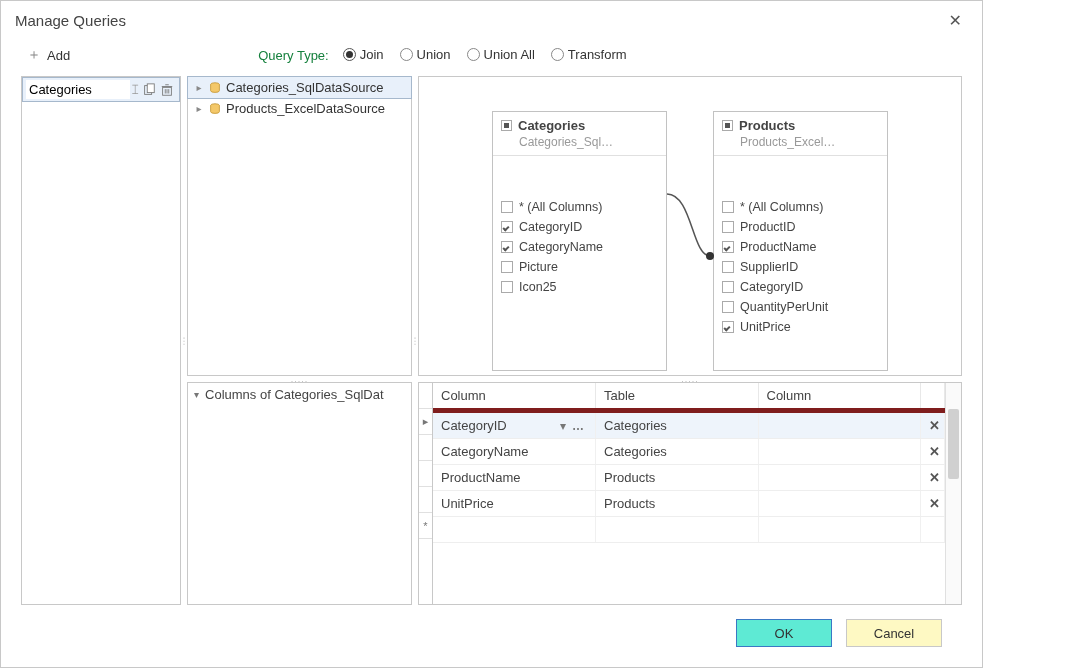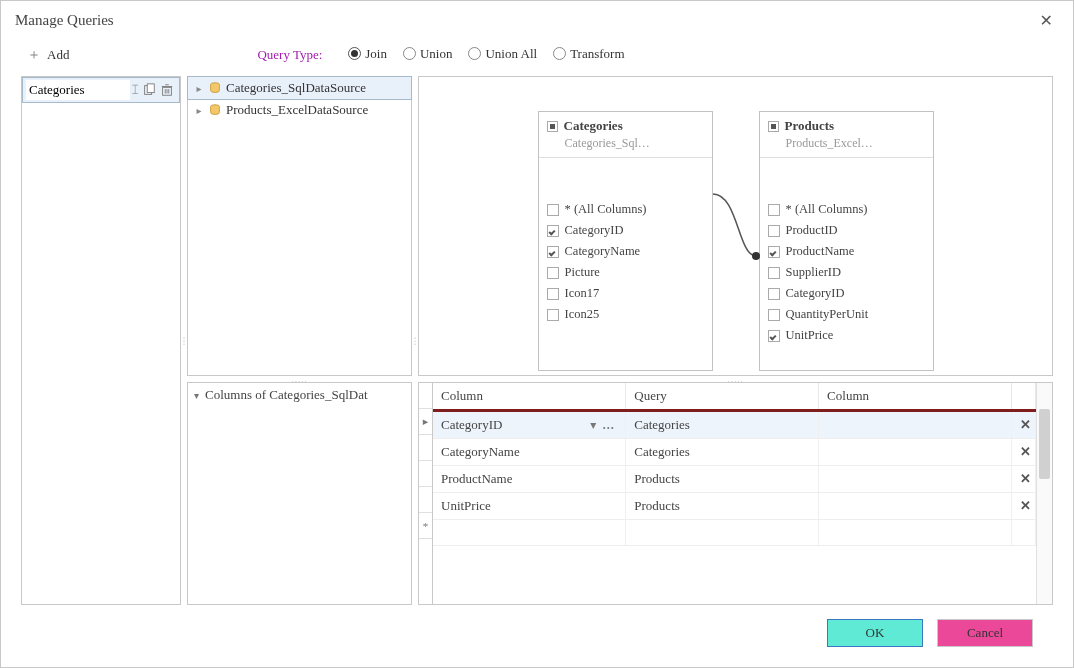--- a/index.html
+++ b/index.html
@@ -1,26 +1,26 @@
 <!DOCTYPE html>
 <html><head>
 <meta charset="utf-8">
 <style>
   * { box-sizing: border-box; }
   html, body { margin: 0; padding: 0; font-family: "Segoe UI", Tahoma, sans-serif; font-size: 13px; color: #333; background: #fff; }
-  .dialog { width: 1074px; height: 668px; border: 1px solid #c8c8c8; display: flex; flex-direction: column; background: #fff; font-family: Liberation Serif, serif; }
+  .dialog { width: 983px; height: 668px; border: 1px solid #c8c8c8; display: flex; flex-direction: column; background: #fff; }
   .titlebar { display: flex; align-items: center; justify-content: space-between; padding: 8px 14px 10px 14px; }
   .titlebar-title { font-size: 15px; color: #444; }
   .titlebar-close { font-size: 16px; color: #555; cursor: pointer; padding: 2px 6px; }
   .content { flex: 1; padding: 0 20px 20px 20px; display: flex; flex-direction: column; }
   .top-row { display: flex; align-items: center; gap: 8px; }
   .add-btn { display: flex; align-items: center; gap: 6px; padding: 4px 6px; cursor: pointer; }
   .add-btn .plus { font-size: 14px; color: #888; }
   .query-type { display: flex; align-items: center; gap: 6px; margin-left: 174px; }
-  .query-type-label { margin-right: 20px; color: #a21caf; }
+  .query-type-label { margin-right: 8px; color: #15803d; }
   .radio { display: inline-flex; align-items: center; gap: 4px; margin-right: 16px; cursor: pointer; }
   .radio .dot { width: 13px; height: 13px; border-radius: 50%; border: 1px solid #888; position: relative; background: #fff; }
   .radio.selected .dot { border-color: #555; }
   .radio.selected .dot::after { content:""; position:absolute; top:2px; left:2px; width:7px; height:7px; border-radius:50%; background:#333; }
   .main-grid { flex:1; display:grid; grid-template-columns: 160px 6px 225px 6px 1fr; grid-template-rows: 300px 6px 1fr; margin-top: 8px; }
   .panel { border: 1px solid #c8c8c8; background: #fff; position: relative; }
   .left-col { grid-column:1; grid-row:1 / span 3; display:flex; flex-direction:column; }
   .query-list-item { display:flex; align-items:center; border: 1px solid #a6b8cc; background: #e8f0fa; padding: 2px 3px; }
   .query-list-item input.editing { flex:1; min-width:0; border:none; background:#fff; font-family:inherit; font-size:13px; padding:2px 3px; outline:none; }
   .query-list-item .tool { width:18px; height:18px; display:flex; align-items:center; justify-content:center; cursor:pointer; color:#666; }
@@ -48,30 +48,30 @@
   .chk { width:12px; height:12px; border:1px solid #aaa; background:#fff; position:relative; flex-shrink:0; }
   .chk.checked::after { content:""; position:absolute; left:1px; top:4px; width:4px; height:2px; border-left:2px solid #555; border-bottom:2px solid #555; transform:rotate(-45deg); }
   .join-svg { position:absolute; top:0; left:0; pointer-events:none; }
   .grid-gutter { width:14px; border:1px solid #c8c8c8; border-right:none; display:flex; flex-direction:column; }
   .grid-gutter .gutter-cell { height:26px; border-bottom:1px solid #e0e0e0; display:flex; align-items:center; justify-content:center; color:#777; font-size:11px; }
   .data-grid { flex:1; border:1px solid #c8c8c8; position:relative; display:flex; }
   .grid-table-wrap { flex:1; overflow:hidden; }
   .grid-scrollbar { width:16px; border-left:1px solid #e0e0e0; background:#fafafa; position:relative; }
   .grid-scrollbar .thumb { position:absolute; top:26px; left:2px; right:2px; height:70px; background:#d0d0d0; border-radius:2px; }
   table.cols { width:100%; border-collapse:collapse; table-layout:fixed; }
-  table.cols th { text-align:left; font-weight:normal; color:#444; padding:5px 8px; border-bottom:3px solid #7f1d1d; border-right:1px solid #e8e8e8; background:#fff; height:26px; }
+  table.cols th { text-align:left; font-weight:normal; color:#444; padding:5px 8px; border-bottom:5px solid #7f1d1d; border-right:1px solid #e8e8e8; background:#fff; height:26px; }
   table.cols td { padding:5px 8px; border-bottom:1px solid #eee; border-right:1px solid #f0f0f0; height:26px; color:#444; }
   table.cols tr.selected td { background:#eef4fb; }
   .cell-with-tools { display:flex; align-items:center; }
   .cell-with-tools .txt { flex:1; }
   .cell-tool { color:#777; padding:0 3px; cursor:pointer; font-size:12px; }
   .del-col { width:24px; text-align:center; }
   .del-btn { cursor:pointer; color:#555; font-weight:bold; }
   .footer { display:flex; justify-content:flex-end; gap:14px; padding:14px 20px 0 0; }
-  .btn { width:96px; height:28px; border:1px solid #c8c8c8; background:#ec4899; cursor:pointer; font-family:inherit; font-size:13px; color:#333; }
+  .btn { width:96px; height:28px; border:1px solid #c8c8c8; background:#fef9c3; cursor:pointer; font-family:inherit; font-size:13px; color:#333; }
   .btn.primary { border-color:#3a78c4; background:#5eead4; }
   .cursor-ibeam { color:#999; font-size:14px; }
 </style>
 </head>
 <body>
 
 <div class="dialog">
   <div class="titlebar">
     <div class="titlebar-title">Manage Queries</div>
     <div class="titlebar-close">✕</div>
@@ -188,24 +188,20 @@
                 <div class="col-item">
                   <span class="chk checked"></span>
                   <span>CategoryName</span>
                 </div>
                 <div class="col-item">
                   <span class="chk"></span>
                   <span>Picture</span>
                 </div>
                 <div class="col-item">
                   <span class="chk"></span>
-                  <span>Icon17</span>
-                </div>
-                <div class="col-item">
-                  <span class="chk"></span>
                   <span>Icon25</span>
                 </div>
               </div>
             </div>
             <div class="table-card" style="height: 260px; overflow: hidden;">
               <div class="card-header">
                 <div class="card-title-row">
                   <span class="card-check"></span>
                   <span>Products</span>
                 </div>
@@ -261,21 +257,21 @@
             <table class="cols">
               <colgroup>
                   <col style="width:32%">
                   <col style="width:32%">
                   <col style="width:32%">
                   <col style="width:24px">
                 </colgroup>
               <thead>
                 <tr>
                   <th>Column</th>
-                  <th>Query</th>
+                  <th>Table</th>
                   <th>Column</th>
                   <th class="del-col"></th>
                 </tr>
               </thead>
               <tbody id="grid-body">
                   <tr class="selected">
                     <td>
                       <div class="cell-with-tools">
                         <span class="txt">CategoryID</span>
                         <span class="cell-tool">▾</span>

